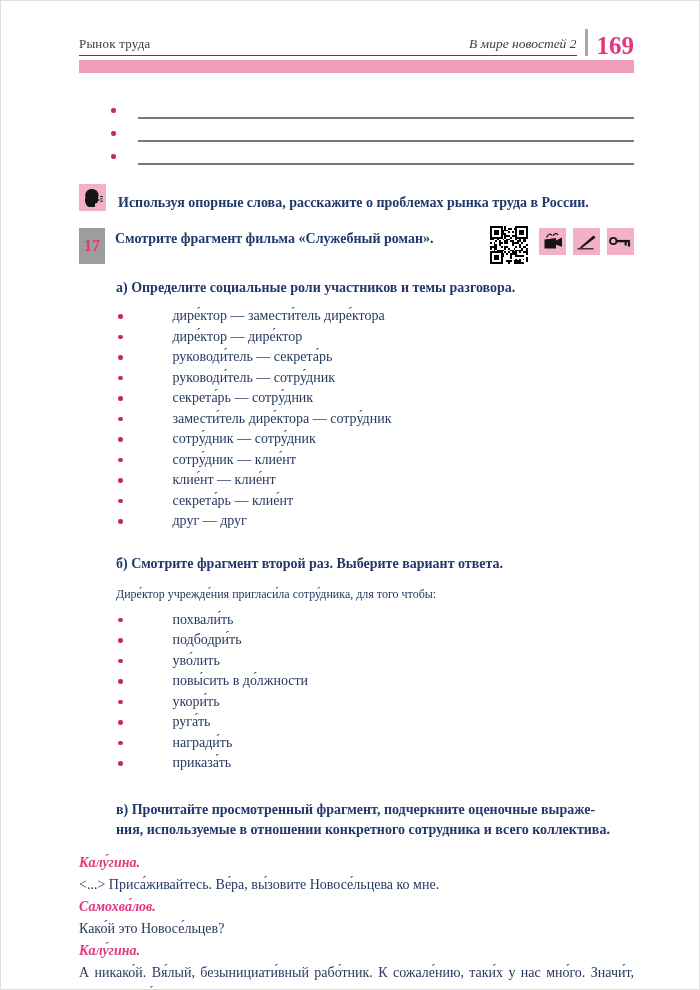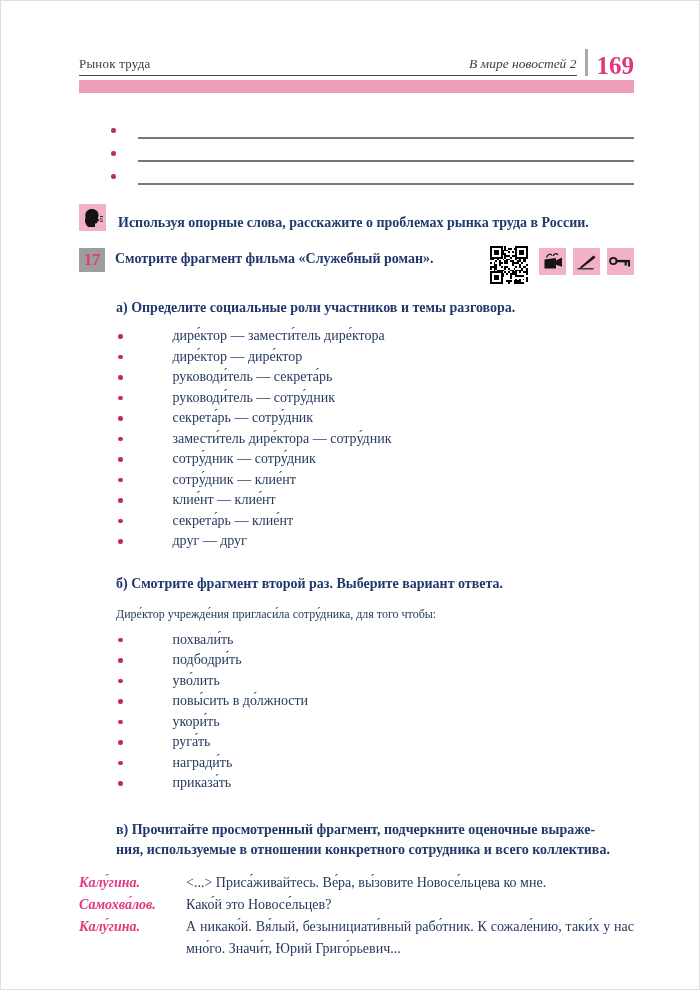--- a/index.html
+++ b/index.html
@@ -4,21 +4,21 @@
 <style>
   html,body{margin:0;padding:0;background:#fff;}
   .page{
     width:700px;height:990px;box-sizing:border-box;position:relative;
     background:#fff;border:1px solid #dedede;overflow:hidden;
     font-family:"Liberation Serif", serif;
   }
   .content{padding:0 65px 0 78px;}
 
   
-  .hrow{display:flex;align-items:flex-end;padding-top:48px;}
+  .hrow{display:flex;align-items:flex-end;padding-top:28px;}
   .hmain{flex:1;display:flex;justify-content:space-between;align-items:flex-end;
          border-bottom:1.6px solid #4a4a4a;padding-bottom:3px;}
   .hleft{font-size:13px;color:#3c3c3c;letter-spacing:.2px;}
   .hright{font-size:13.5px;font-style:italic;color:#3c3c3c;}
   .vbar{width:3px;height:27px;background:#a9a9a9;margin:0 9px 0 8px;flex:0 0 auto;}
   .pagenum{font-size:25px;font-weight:bold;color:var(--accent-magenta);line-height:.8;}
   .pinkband{height:13px;background:var(--accent-pink);margin-top:4px;}
 
   
   .writelines{margin-top:26px;padding-left:32px;}
@@ -28,42 +28,42 @@
   .wline{flex:1;border-bottom:2px solid #787878;height:15px;margin-left:13px;}
 
   
   .speakrow{margin-top:16px;display:flex;align-items:flex-end;gap:12px;}
   .picon{width:27px;height:27px;background:var(--icon-pink);flex:0 0 auto;}
   .picon svg{display:block;}
   .bold-navy{font-weight:bold;color:var(--heading-navy);font-size:14px;}
 
   
   .taskrow{margin-top:17px;display:flex;align-items:flex-start;}
-  .tasknum{width:26px;height:24px;background:var(--number-box-gray);
+  .tasknum{width:26px;height:36px;background:var(--number-box-gray);
            color:var(--accent-magenta);font-weight:bold;font-size:16px;
            display:flex;align-items:center;justify-content:center;flex:0 0 auto;}
   .tasktitle{margin-left:10px;padding-top:3px;flex:1;}
   .taskicons{display:flex;gap:7px;align-items:flex-start;flex:0 0 auto;}
   .qr{width:38px;height:38px;display:grid;grid-template-columns:repeat(21,1fr);
       grid-template-rows:repeat(21,1fr);margin:-2px 4px 0 0;}
   .qr .b{background:#000;}
 
   
   .sec-heading{margin:14px 0 0 37px;font-weight:bold;color:var(--heading-navy);font-size:14px;line-height:20px;}
   .mt22{margin-top:22px;}
   .list{margin:8px 0 0 37px;}
   .li{display:flex;align-items:center;height:20.5px;font-size:14px;color:var(--body-navy);gap:40px;}
   .li .dot{margin-right:10px;margin-left:2px;}
   .intro{margin:13px 0 0 37px;font-size:12px;color:var(--body-navy);}
   .sec-v{margin:26px 0 8px 37px;}
   .sec-v div{font-weight:bold;color:var(--heading-navy);font-size:14px;line-height:20px;}
 
   
   .dialogue{margin-top:12px;}
-  .drow{display:flex;font-size:14px;line-height:22px;}
+  .drow{display:flex;font-size:14px;line-height:22px;flex-direction:column;}
   .dspeaker{width:107px;flex:0 0 auto;color:var(--accent-magenta);font-weight:bold;font-style:italic;}
   .dtext{flex:1;color:var(--body-navy);text-align:justify;}
 </style>
 </head>
 <body>
 
 <div class="page">
   <div class="content">
 
     <div class="hrow">

